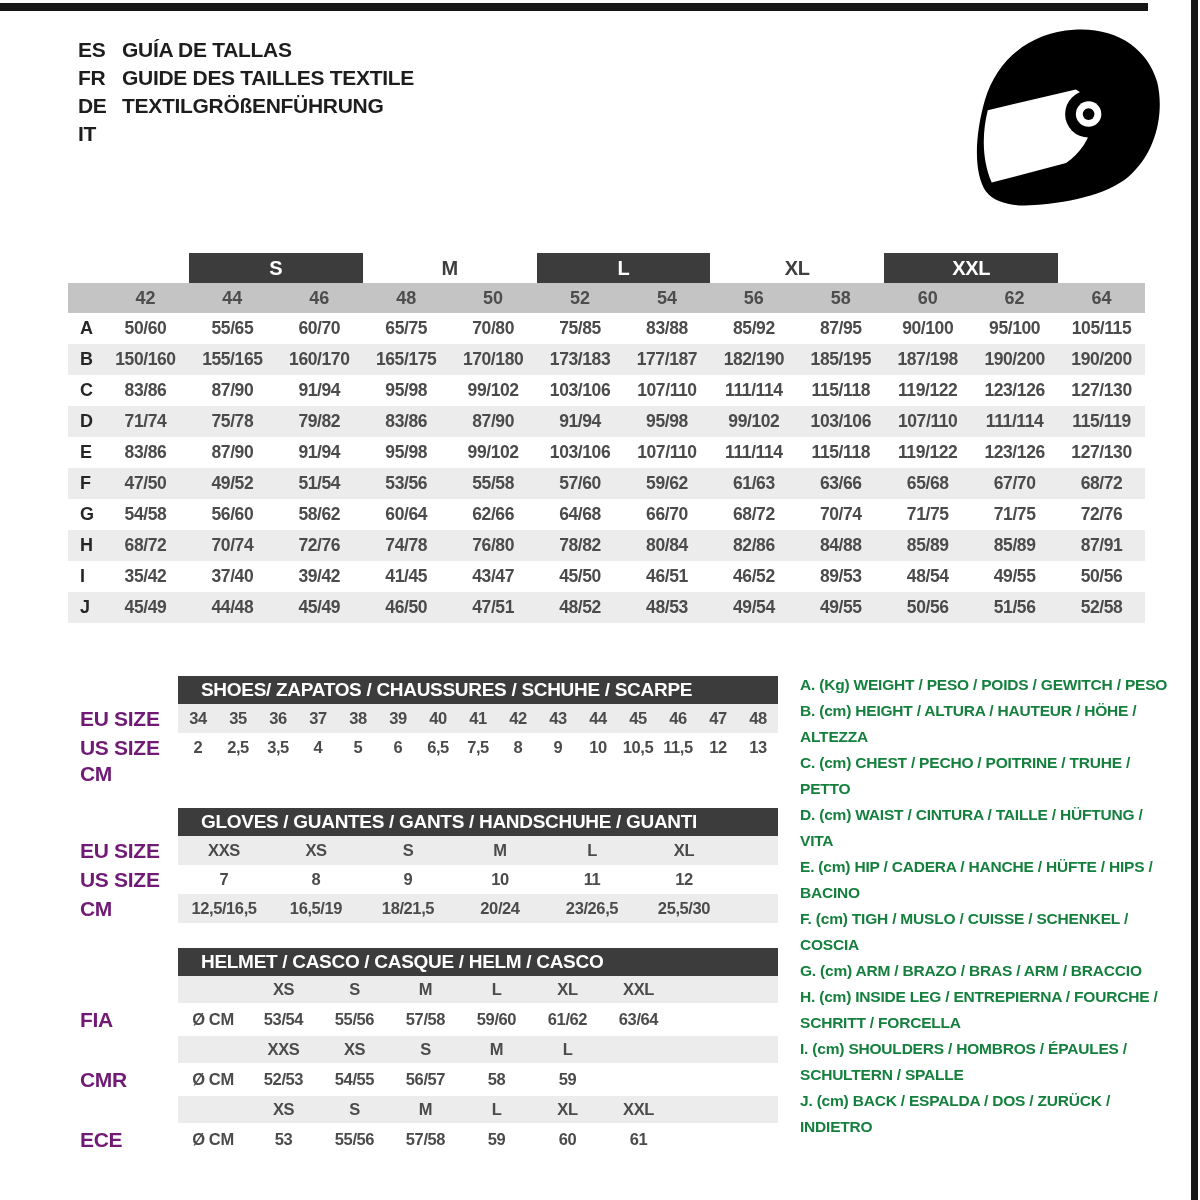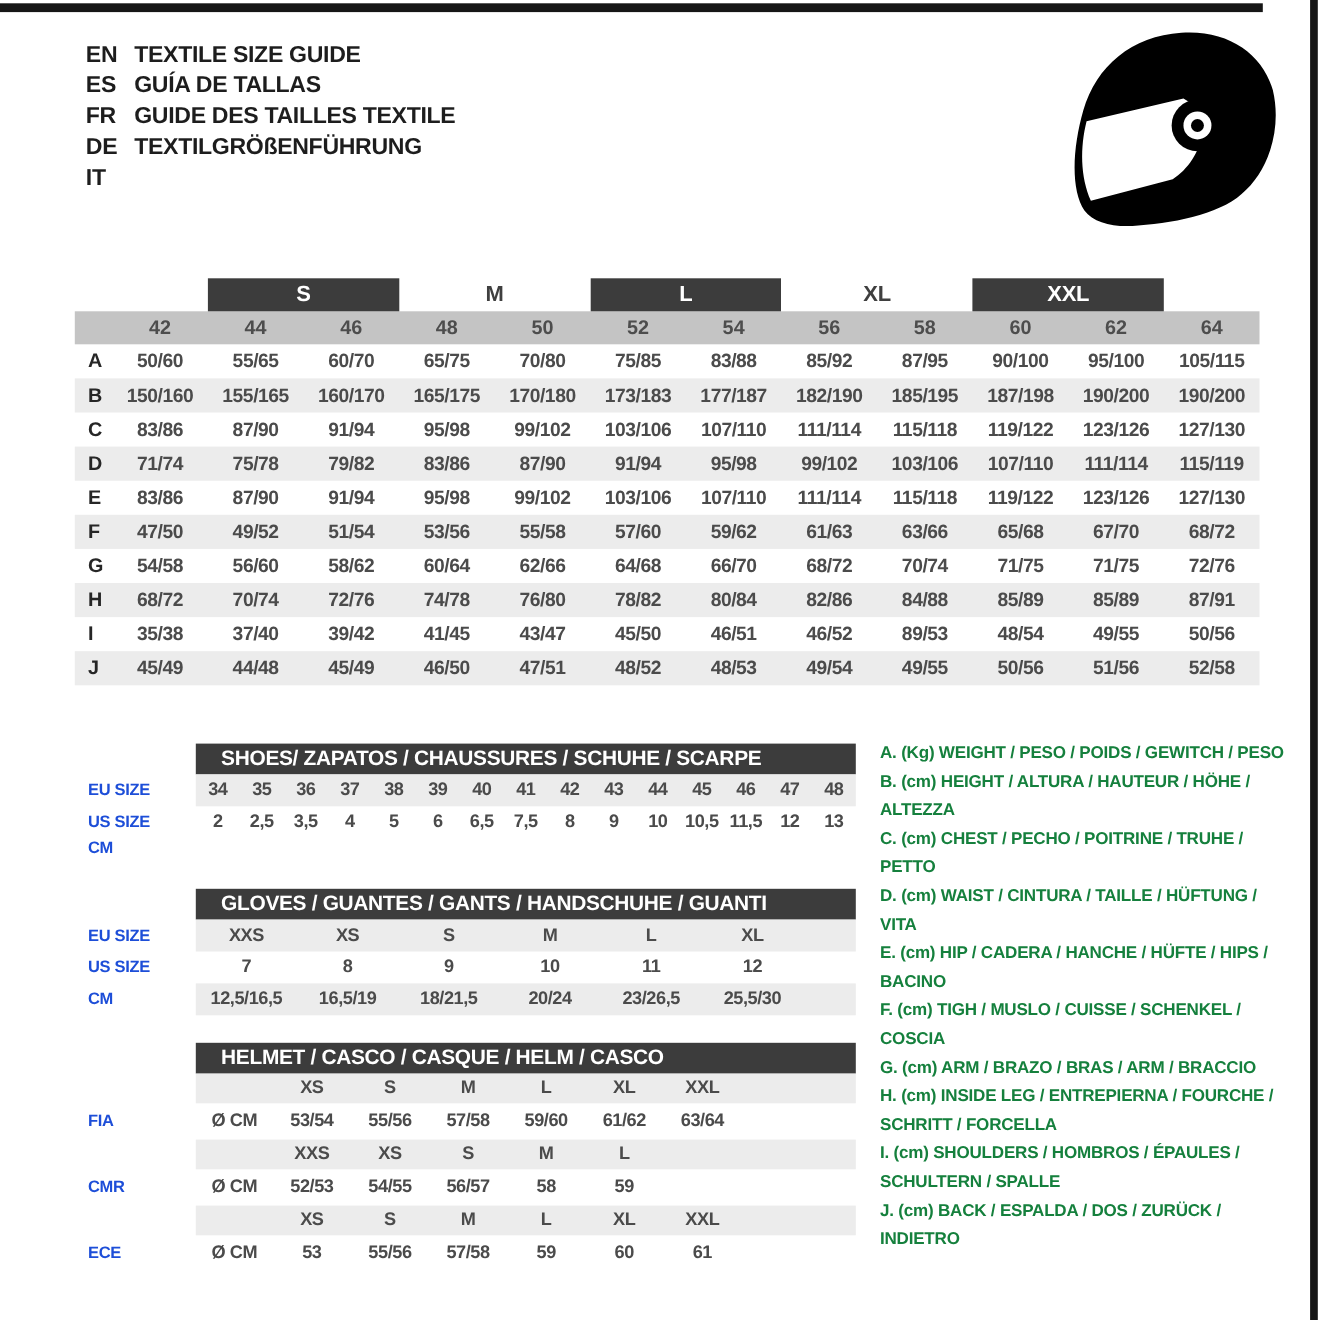--- a/index.html
+++ b/index.html
@@ -32,21 +32,21 @@
   .t-row.odd{background:#ececec;}
   .t-cell{display:flex;align-items:center;justify-content:center;white-space:nowrap;}
   .t-letter{display:flex;align-items:center;padding-left:12px;color:#262626;font-size:18px;}
 
   
   .sec{position:absolute;left:80px;width:698px;}
   #shoes{top:676px;} #gloves{top:808px;} #helmet{top:948px;}
   .sec-title{margin-left:98px;width:600px;height:28px;background:#3c3c3c;color:#ffffff;
     display:flex;align-items:center;padding-left:23px;box-sizing:border-box;font-size:19px;letter-spacing:-0.3px;}
   .sec-row{display:flex;}
-  .sec-label{width:98px;display:flex;align-items:center;font-size:15px;color:#1d4ed8;letter-spacing:-0.3px;}
+  .sec-label{width:98px;display:flex;align-items:center;font-size:21px;color:#701a75;letter-spacing:-0.3px;}
   .sec-vals{width:600px;display:grid;font-size:16.5px;color:#4b4b4b;letter-spacing:-0.4px;}
   .sec-vals.bg{background:#ececec;}
   .cols15{grid-template-columns:repeat(15,1fr);height:29px;}
   .cols6{grid-template-columns:repeat(6,92px) 1fr;height:29px;}
   .helm{grid-template-columns:70px repeat(6,71px) 1fr;}
   .helm.hdr{height:27px;color:#4b4b4b;}
   .helm.val{height:33px;}
   .unit-cell{display:flex;align-items:center;justify-content:center;white-space:nowrap;}
 
   
@@ -54,24 +54,20 @@
     color:#15803d;letter-spacing:-0.2px;}
   .legend-entry{display:block;}
 </style>
 </head>
 <body>
 
 <div class="top-line"></div>
 <div class="right-line"></div>
 
 <div class="langs">
-    <div class="lang-row">
-      <span class="lang-code">EN</span>
-      <span class="lang-label">TEXTILE SIZE GUIDE</span>
-    </div>
     <div class="lang-row">
       <span class="lang-code">ES</span>
       <span class="lang-label">GUÍA DE TALLAS</span>
     </div>
     <div class="lang-row">
       <span class="lang-code">FR</span>
       <span class="lang-label">GUIDE DES TAILLES TEXTILE</span>
     </div>
     <div class="lang-row">
       <span class="lang-code">DE</span>
@@ -235,21 +231,21 @@
         <div class="t-cell">78/82</div>
         <div class="t-cell">80/84</div>
         <div class="t-cell">82/86</div>
         <div class="t-cell">84/88</div>
         <div class="t-cell">85/89</div>
         <div class="t-cell">85/89</div>
         <div class="t-cell">87/91</div>
       </div>
       <div class="t-grid t-row">
         <div class="t-letter">I</div>
-        <div class="t-cell">35/38</div>
+        <div class="t-cell">35/42</div>
         <div class="t-cell">37/40</div>
         <div class="t-cell">39/42</div>
         <div class="t-cell">41/45</div>
         <div class="t-cell">43/47</div>
         <div class="t-cell">45/50</div>
         <div class="t-cell">46/51</div>
         <div class="t-cell">46/52</div>
         <div class="t-cell">89/53</div>
         <div class="t-cell">48/54</div>
         <div class="t-cell">49/55</div>

